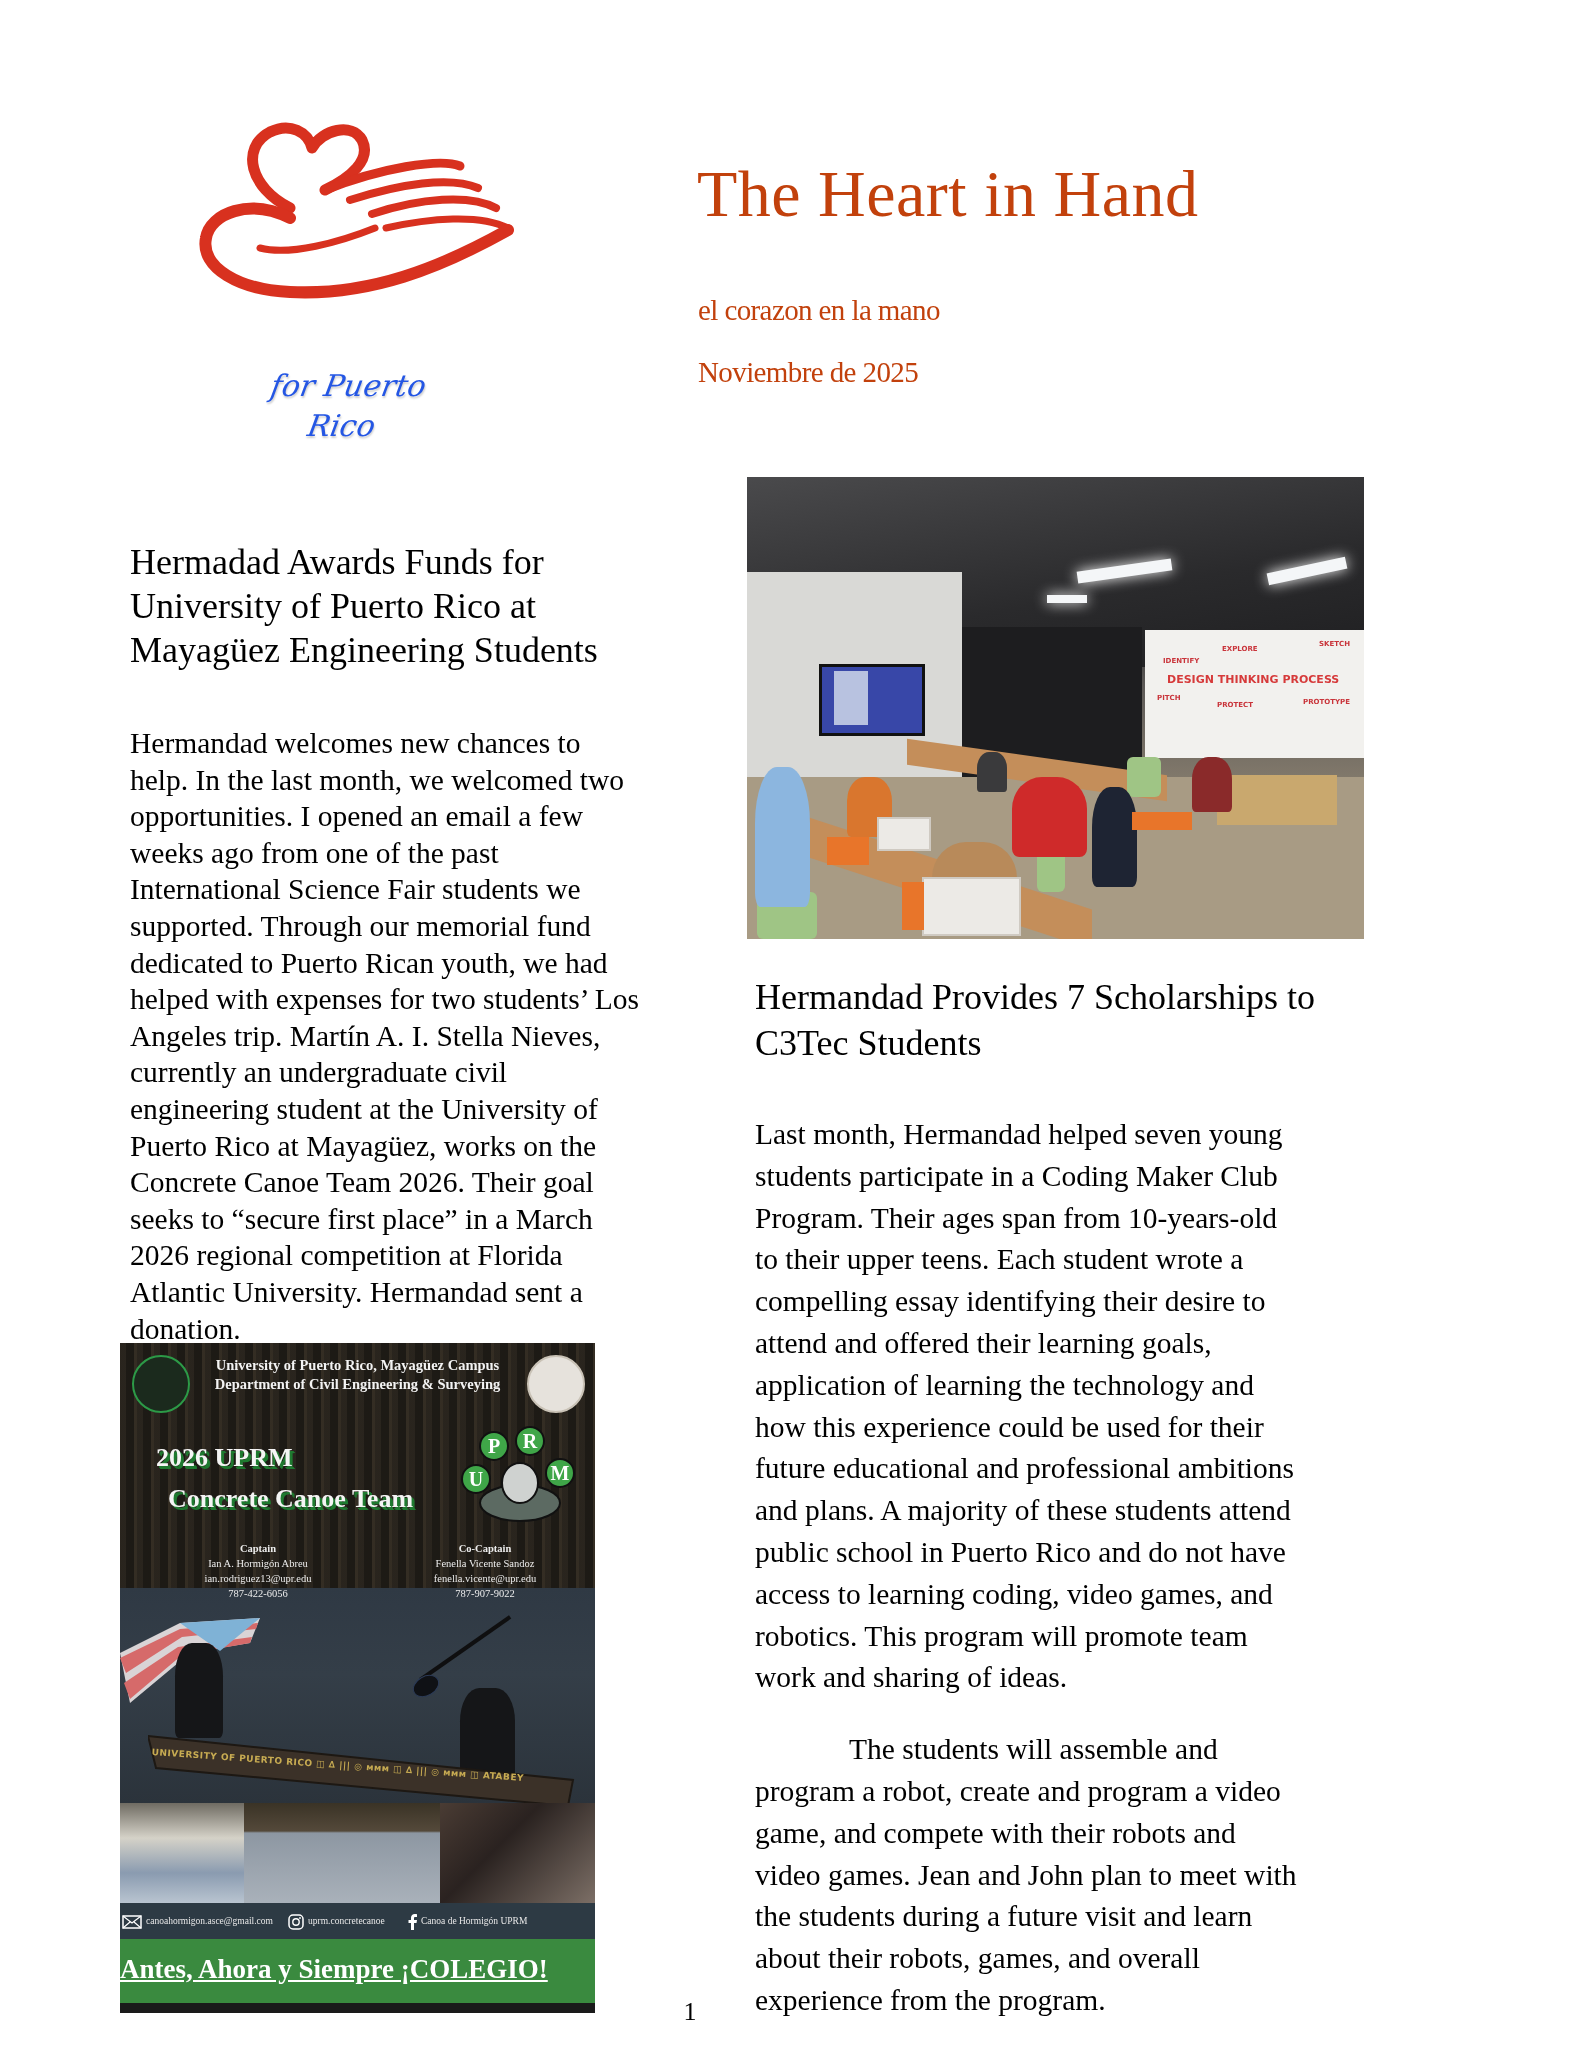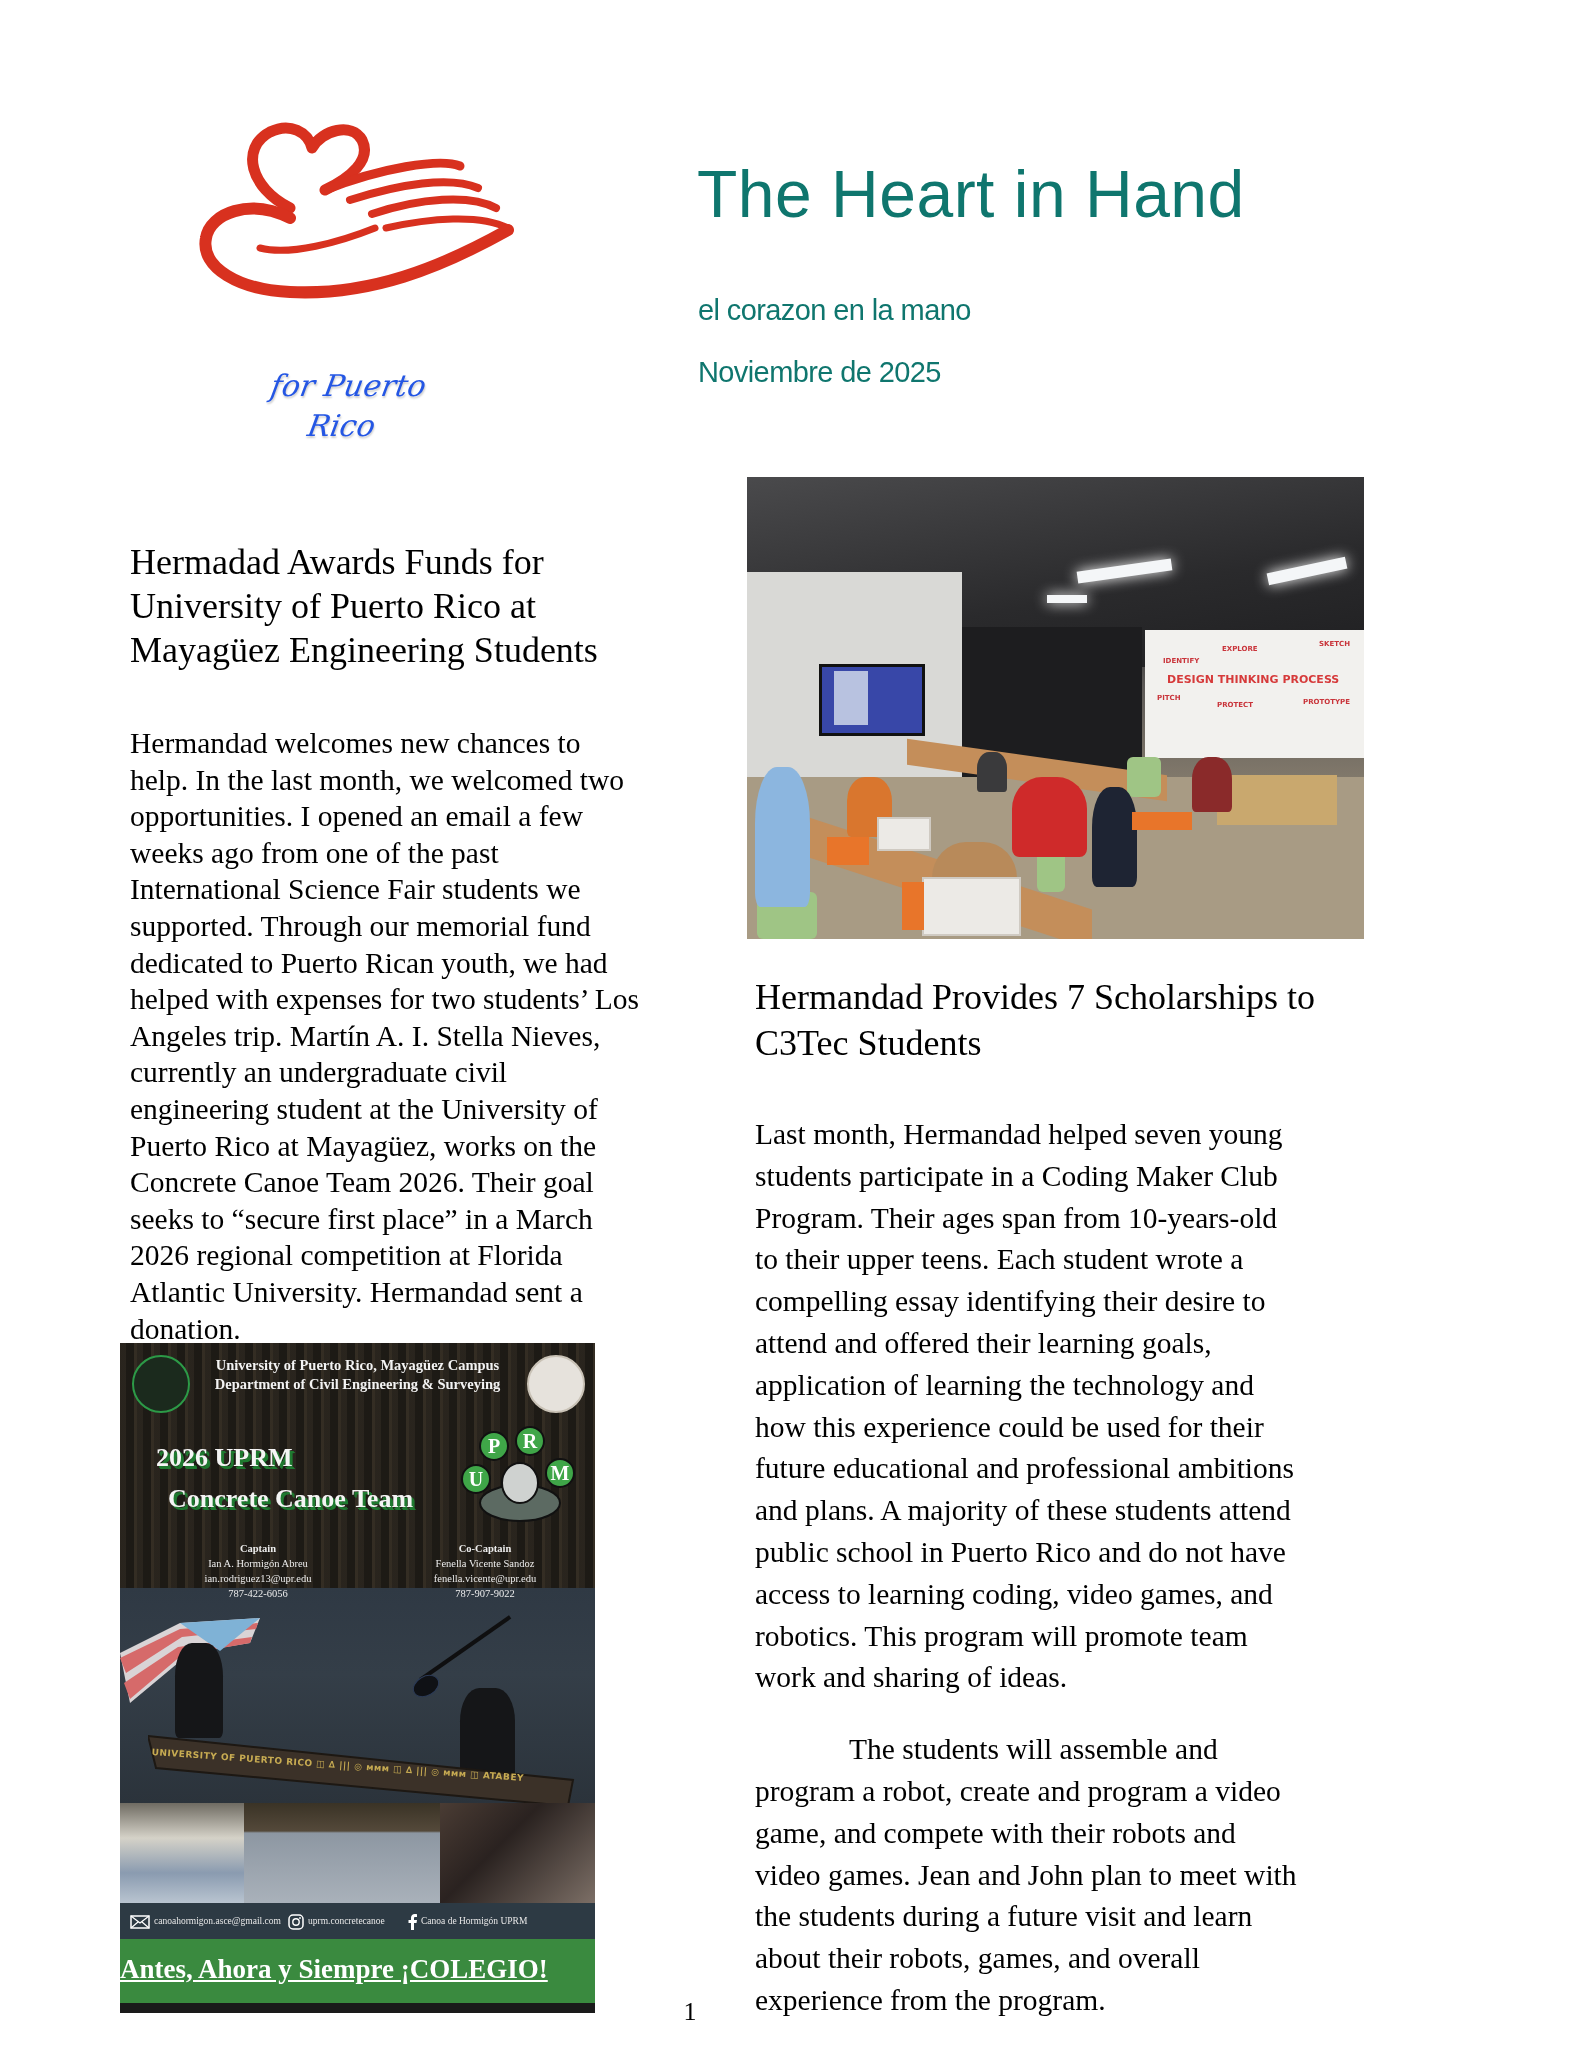--- a/index.html
+++ b/index.html
@@ -10,21 +10,21 @@
   #logo { left: 140px; top: 118px; width: 410px; height: 300px; }
   #logo svg { position: absolute; left: 0; top: 0; }
   .logo-word { position: absolute; left: 4px; top: 167px; width: 402px; text-align: center;
     font-family: "DejaVu Sans", sans-serif; font-size: 64px; letter-spacing: -1px; line-height: 70px;
     color: #2456e4; text-shadow: 2px 3px 3px rgba(0,0,0,0.25); }
   .logo-tag { position: absolute; left: 90px; top: 248px; width: 230px; text-align: center;
     font-family: "DejaVu Serif", serif; font-style: italic; font-size: 30px; line-height: 40px;
     color: #2456e4; text-shadow: 1px 2px 2px rgba(0,0,0,0.2); transform: skewX(-10deg); }
 
   
-  .mast { font-family: Liberation Sans, sans-serif; color: #0f766e; white-space: nowrap; }
+  .mast { font-family: Liberation Serif, serif; color: #c2410c; white-space: nowrap; }
   #title { left: 697px; top: 152px; font-size: 66px; line-height: 84px; letter-spacing: 0.5px; }
   #subtitle { left: 698px; top: 290px; font-size: 29px; line-height: 40px; letter-spacing: -0.6px; }
   #issue-date { left: 698px; top: 352px; font-size: 29px; line-height: 40px; letter-spacing: -0.6px; }
 
   
   .headline { font-family: "Liberation Serif", serif; font-size: 36px; line-height: 44px; }
   .body-text { font-family: "Liberation Serif", serif; font-size: 29.5px; margin-top: 14px; }
   #left-headline { left: 130px; top: 540px; width: 560px; }
   #left-body { left: 130px; top: 711px; width: 560px; line-height: 36.6px; }
   #right-headline { left: 755px; top: 974px; width: 640px; line-height: 46px; }
@@ -84,21 +84,21 @@
   #poster .figure { position: absolute; background: #151618; border-radius: 35% 35% 8% 8%; }
   #poster .paddle { position: absolute; left: 300px; top: 335px; width: 110px; height: 4px; background: #0f0f10; transform: rotate(-35deg); transform-origin: left center; }
   #poster .paddle-blade { position: absolute; left: 292px; top: 333px; width: 26px; height: 18px; border-radius: 50%; background: #0f1115; border: 1px solid #2b3a55; transform: rotate(-30deg); }
   #poster .strip { position: absolute; top: 460px; height: 100px; }
   #poster .strip-1 { left: 0; width: 124px; background: linear-gradient(180deg, #6f6b62 0%, #d5d2c8 35%, #8a9bb0 70%, #b9c4d0 100%); }
   #poster .strip-2 { left: 124px; width: 196px; background: linear-gradient(180deg, #3a3326 0%, #54493a 28%, #8d97a2 30%, #a9b1ba 100%); }
   #poster .strip-3 { left: 320px; width: 155px; background: linear-gradient(135deg, #4a3c34 0%, #2a2220 40%, #7c6f66 100%); }
   #poster .social { position: absolute; left: 0; top: 560px; width: 100%; height: 36px; background: #2d3a44; }
   .social-item { position: absolute; top: 570px; font-family: "Liberation Serif", serif; font-size: 9.5px; line-height: 16px; color: #e8e8e8; white-space: nowrap; }
   .social-icon { display: inline-block; vertical-align: middle; margin-right: 4px; }
-  #poster-email { left: 10px; }
+  #poster-email { left: 2px; }
   #poster-instagram { left: 168px; }
   #poster-facebook { left: 288px; }
   #poster .slogan-bar { position: absolute; left: 0; top: 596px; width: 100%; height: 64px; background: #3a8a3f; }
   #poster-slogan { position: absolute; left: 0; top: 608px; width: 100%; text-align: left; font-family: "Liberation Serif", serif;
     font-weight: bold; font-size: 27px; line-height: 36px; color: #ffffff; white-space: nowrap; text-decoration: underline; }
   #poster .bottom-edge { position: absolute; left: 0; top: 660px; width: 100%; height: 10px; background: #1a1a1a; }
 
   
   #page-number { left: 680px; top: 1997px; width: 20px; text-align: center; font-family: "Liberation Serif", serif; font-size: 26px; line-height: 30px; }
 </style>

